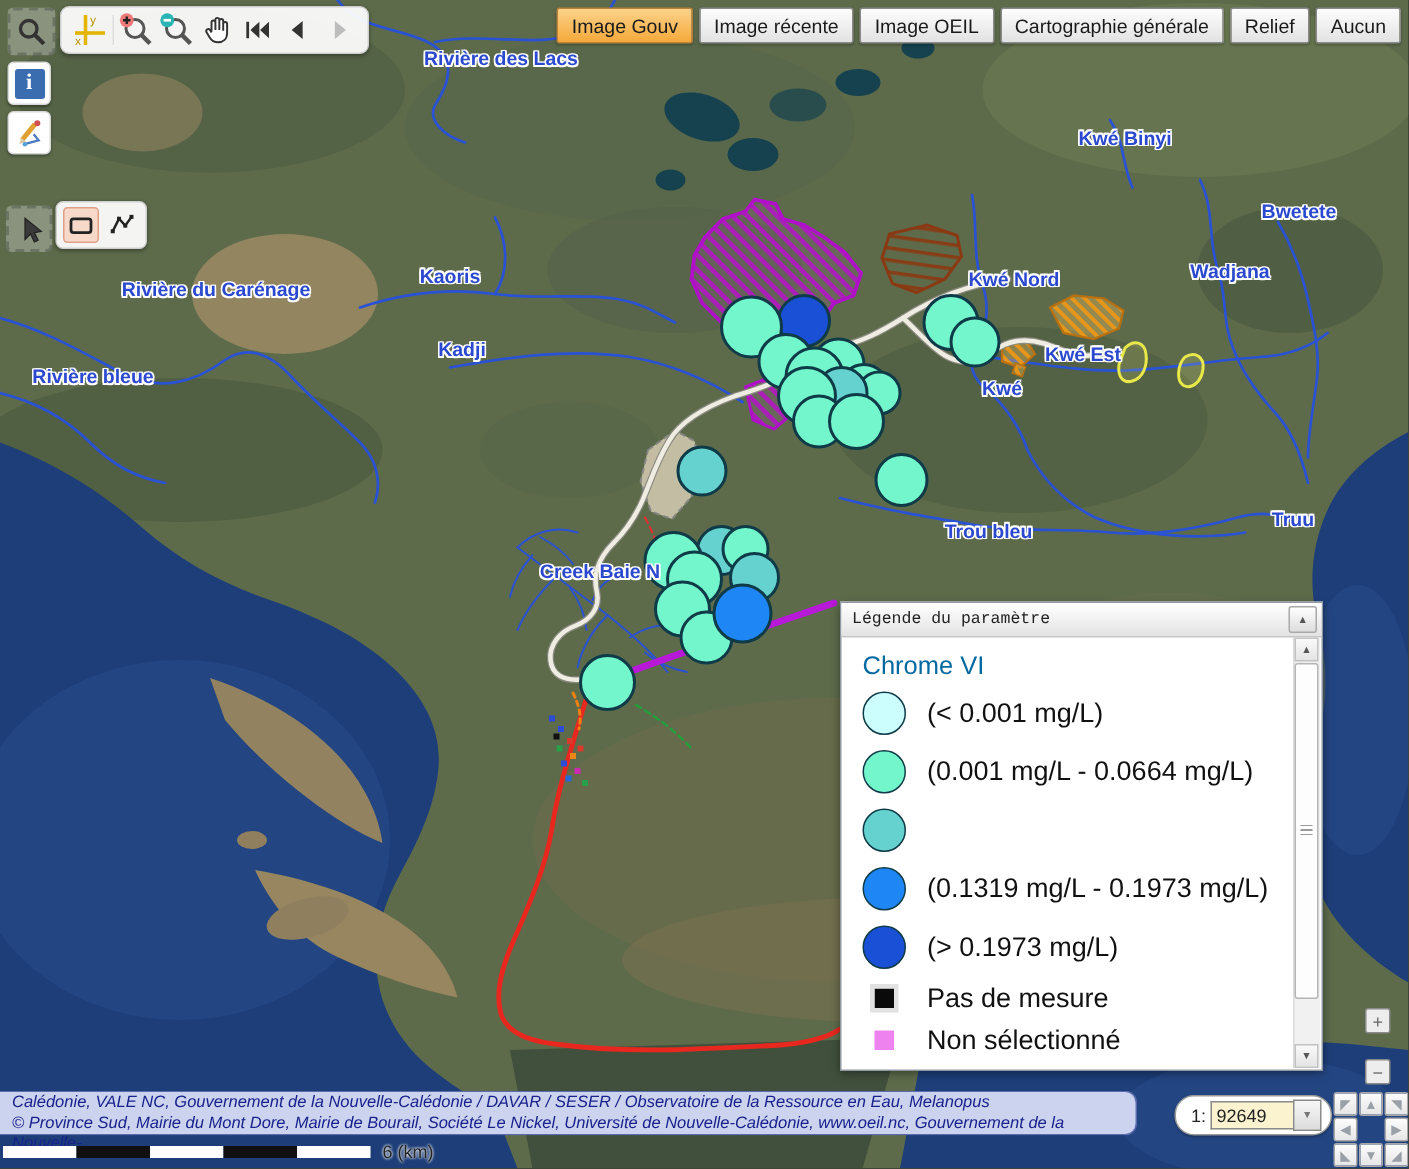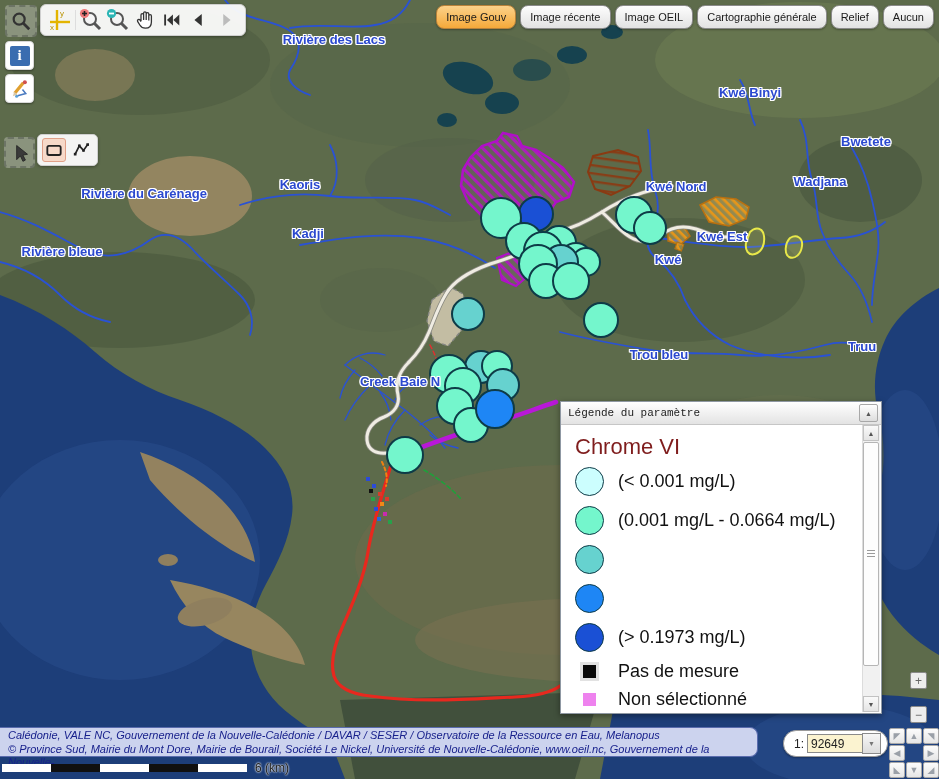--- a/index.html
+++ b/index.html
@@ -13,31 +13,31 @@
   .float-btn{position:absolute;display:flex;align-items:center;justify-content:center;border-radius:4px;box-shadow:0 1px 2px rgba(0,0,0,.35);cursor:pointer;}
   .white-btn{background:#fff;border:1px solid #d8d8d8;}
   .ghost-btn{background:rgba(175,180,168,.55);border:2px dashed rgba(95,100,88,.65);box-shadow:none;}
   
   #toolbar-top{position:absolute;left:40px;top:4px;height:30px;display:flex;align-items:center;gap:3px;padding:0 7px;
     background:rgba(252,252,252,.95);border:1px solid #cfcfcf;border-radius:6px;box-shadow:0 1px 3px rgba(0,0,0,.35);}
   .tool-ic{width:24px;height:24px;display:flex;align-items:center;justify-content:center;cursor:pointer;}
   .tb-sep{width:1px;height:20px;background:#ddd;}
   
   #basemap-bar{position:absolute;top:5px;right:5px;display:flex;gap:4px;}
-  .bm-btn{height:24px;padding:0 9px;font-family:"Liberation Sans",sans-serif;font-size:11px;color:#1a1a1a;
-    background:linear-gradient(#fdfdfd,#e2e2e2);border:1px solid #8a8a8a;border-radius:8px;box-shadow:0 1px 2px rgba(0,0,0,.3);cursor:pointer;}
+  .bm-btn{height:24px;padding:0 9px;font-family:"Liberation Sans",sans-serif;font-size:13px;color:#1a1a1a;
+    background:linear-gradient(#fdfdfd,#e2e2e2);border:1px solid #8a8a8a;border-radius:2px;box-shadow:0 1px 2px rgba(0,0,0,.3);cursor:pointer;}
   .bm-btn.active{background:linear-gradient(#fcd28a,#f5a93a);border-color:#b9823a;}
   
   #legend-panel{position:absolute;left:560px;top:401px;width:320px;height:311px;background:#fff;border:1px solid #8f98a3;box-shadow:0 2px 6px rgba(0,0,0,.4);}
   #legend-title{height:22px;background:linear-gradient(#ffffff,#e3e3e3);border-bottom:1px solid #c6c6c6;display:flex;align-items:center;padding:0 3px 0 7px;}
   #legend-title span.t{flex:1;font-size:11px;color:#222;font-family:Liberation Mono, monospace;}
   .collapse-btn{width:17px;height:16px;border:1px solid #a8a8a8;border-radius:2px;background:linear-gradient(#fff,#ddd);
     font-size:7px;color:#555;display:flex;align-items:center;justify-content:center;cursor:pointer;}
   #legend-body{position:absolute;left:0;top:23px;right:18px;bottom:0;overflow:hidden;}
-  #legend-param{font-size:22px;color:#7f1d1d;margin:9px 0 2px 14px;}
+  #legend-param{font-size:17px;color:#0369a1;margin:9px 0 2px 14px;}
   .lg-row{display:flex;align-items:center;padding-left:13px;}
   .lg-row.circ{height:39px;}
   .lg-row.sq{height:28px;}
   .sw-wrap{width:31px;display:flex;justify-content:center;}
   .sw-circle{width:29px;height:29px;border-radius:50%;border:1.6px solid #0e3b47;box-sizing:border-box;}
   .sw-square{width:13px;height:13px;}
   .sw-square.halo{outline:3px solid #e2e2e2;}
   .lg-label{font-size:18px;color:#111;margin-left:13px;}
   
   #legend-scroll{position:absolute;top:23px;right:1px;bottom:1px;width:17px;background:#f1f1f1;border-left:1px solid #dcdcdc;}
@@ -391,20 +391,21 @@
       </div>
       <div class="lg-row circ">
         <span class="sw-wrap">
             <span class="sw-circle" style="background: rgb(102, 210, 207);"></span>
           </span>
       </div>
       <div class="lg-row circ">
         <span class="sw-wrap">
             <span class="sw-circle" style="background: rgb(30, 134, 245);"></span>
           </span>
+        <span class="lg-label">(0.1319 mg/L - 0.1973 mg/L)</span>
       </div>
       <div class="lg-row circ">
         <span class="sw-wrap">
             <span class="sw-circle" style="background: rgb(26, 80, 213);"></span>
           </span>
         <span class="lg-label">(&gt; 0.1973 mg/L)</span>
       </div>
       <div class="lg-row sq">
         <span class="sw-wrap">
             <span class="sw-square halo" style="background: rgb(10, 10, 10);"></span>

